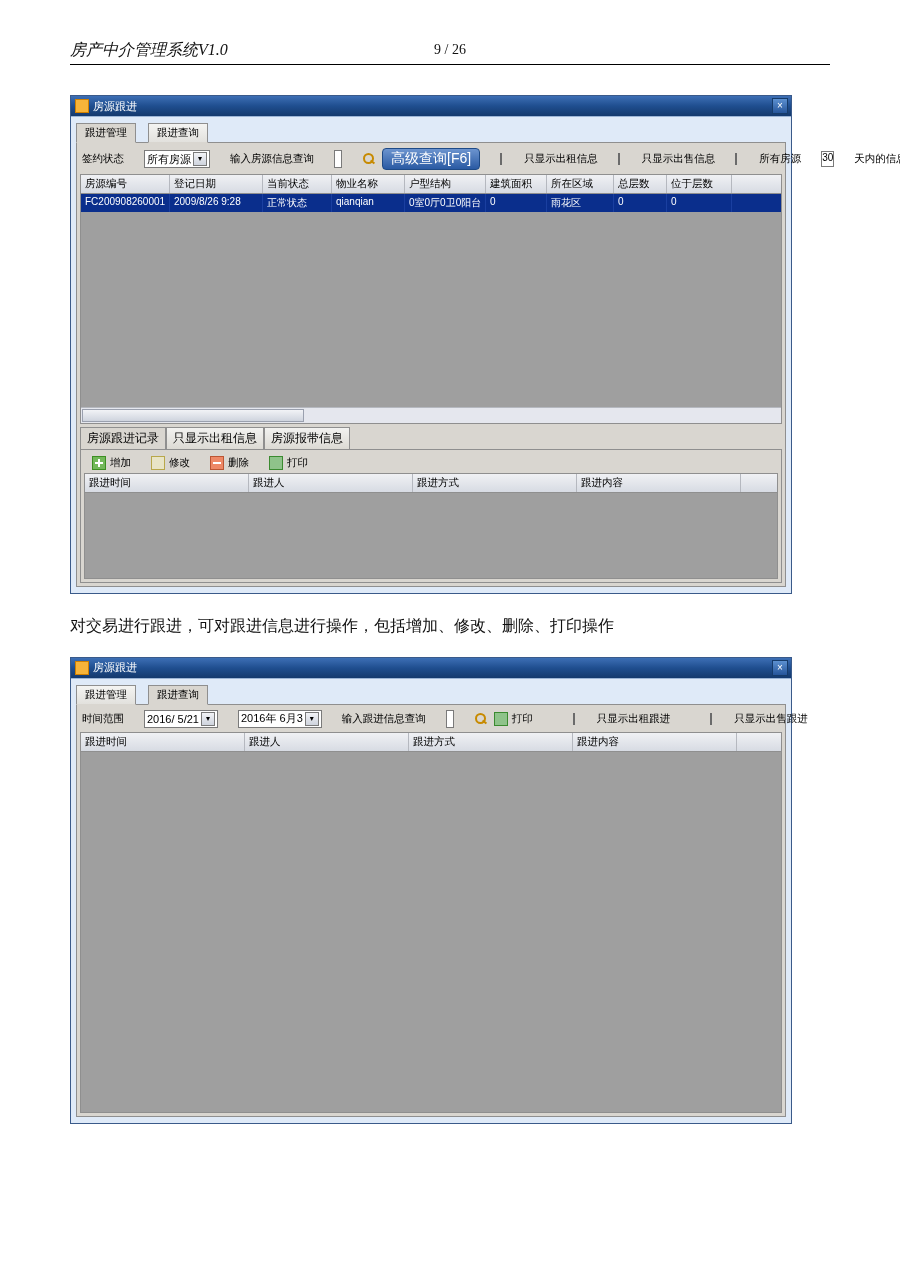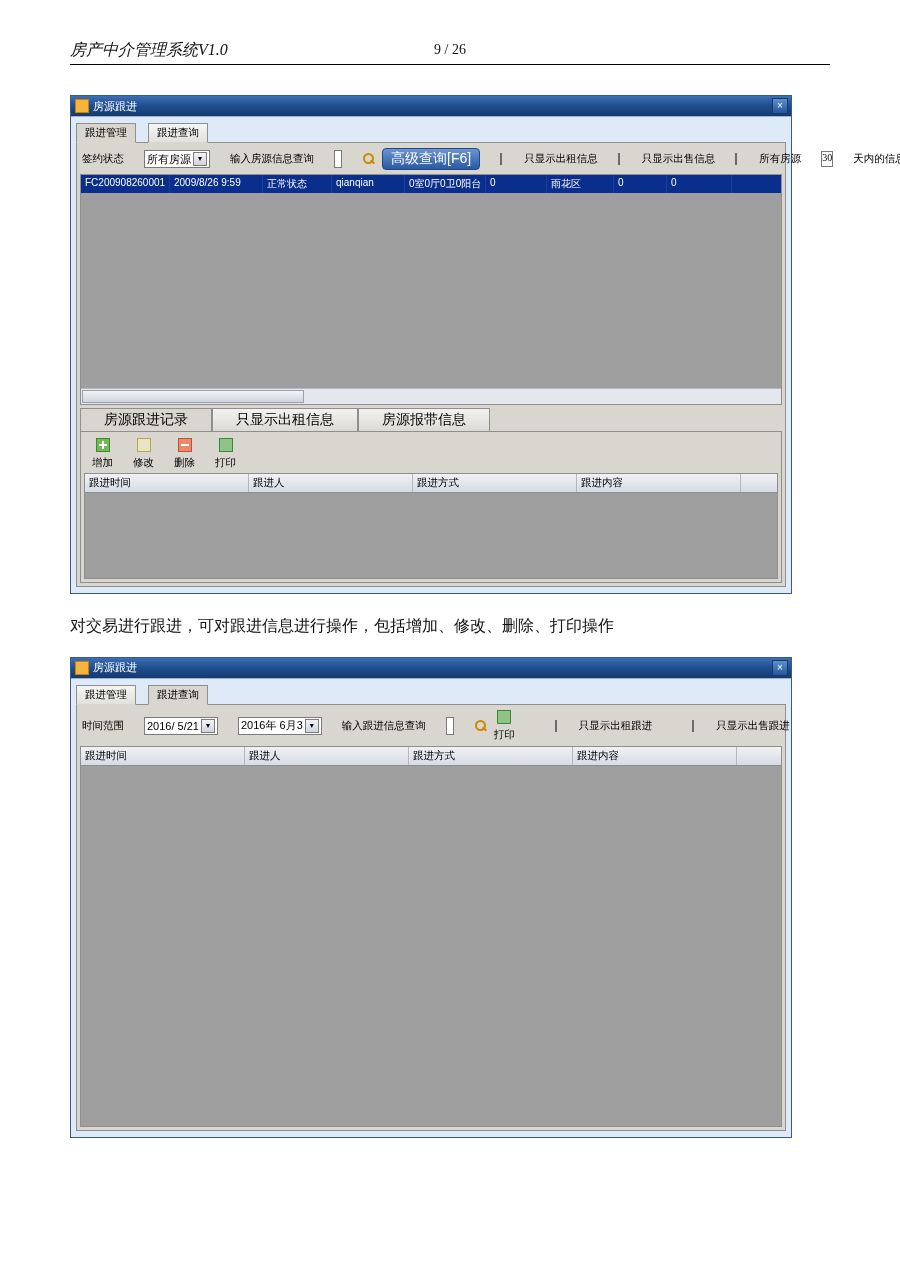--- a/index.html
+++ b/index.html
@@ -166,21 +166,20 @@
     margin-right: 2px;
   }
   .numbox {
     width: 20px; height: 14px;
     border: 1px solid #7a7a7a;
     background: #fff;
     display: inline-block;
     text-align: center;
     font-size: 10px;
     vertical-align: middle;
-    font-family: Liberation Serif, serif;
   }
 
   
   .grid {
     border: 1px solid #8f8f8f;
     background: #9f9f9f;
     position: relative;
   }
   .grid-head {
     display: flex;
@@ -223,42 +222,41 @@
     background: linear-gradient(#f2f3f6,#cfd4de);
     border: 1px solid #9aa0ae;
   }
 
   
   .subtabs { display: flex; margin-top: 3px; }
   .subtab {
     background: linear-gradient(#f2f2f0,#dcdad4);
     border: 1px solid #8f8f8f;
     border-bottom: none;
-    padding: 2px 23px;
-    font-size: 14px;
+    padding: 2px 6px;
+    font-size: 12px;
   }
   .subtab.active {
     background: #d9d6d0;
   }
   .subpanel {
     border: 1px solid #8f8f8f;
     background: #d9d6d0;
     padding: 3px;
   }
   .toolbar {
     display: flex;
     gap: 20px;
     padding: 3px 8px;
   }
   .tbtn {
     display: inline-flex;
     align-items: center;
     gap: 4px;
     font-size: 10.5px;
-    flex-direction: column;
   }
   .ticon {
     width: 12px; height: 12px;
     display: inline-block;
   }
   .ic-add { background: #73b85a; border: 1px solid #3d8e22; position: relative; }
   .ic-add::before, .ic-add::after { content:""; position:absolute; background:#fff; }
   .ic-add::before { left:5px; top:2px; width:2px; height:8px; }
   .ic-add::after  { left:2px; top:5px; width:8px; height:2px; }
   .ic-edit { background:#e8e4c6; border:1px solid #b8a74a; }
@@ -334,23 +332,34 @@
           <span class="lbl">只显示出租信息</span>
           <span class="chk"></span>
           <span class="lbl">只显示出售信息</span>
           <span class="chk"></span>
           <span class="lbl">所有房源</span>
           <span class="numbox">30</span>
           <span class="lbl">天内的信息</span>
         </div>
 
         <div class="grid">
+          <div class="grid-head" id="gh1">
+              <div class="gh" style="width: 80px;">房源编号</div>
+              <div class="gh" style="width: 84px;">登记日期</div>
+              <div class="gh" style="width: 60px;">当前状态</div>
+              <div class="gh" style="width: 64px;">物业名称</div>
+              <div class="gh" style="width: 72px;">户型结构</div>
+              <div class="gh" style="width: 52px;">建筑面积</div>
+              <div class="gh" style="width: 58px;">所在区域</div>
+              <div class="gh" style="width: 44px;">总层数</div>
+              <div class="gh" style="width: 56px;">位于层数</div>
+            </div>
           <div class="grid-row" id="gr1">
               <div class="gc" style="width: 80px;">FC200908260001</div>
-              <div class="gc" style="width: 84px;">2009/8/26  9:59</div>
+              <div class="gc" style="width: 84px;">2009/8/26  9:28</div>
               <div class="gc" style="width: 60px;">正常状态</div>
               <div class="gc" style="width: 64px;">qianqian</div>
               <div class="gc" style="width: 72px;">0室0厅0卫0阳台</div>
               <div class="gc" style="width: 52px;">0</div>
               <div class="gc" style="width: 58px;">雨花区</div>
               <div class="gc" style="width: 44px;">0</div>
               <div class="gc" style="width: 56px;">0</div>
             </div>
           <div class="grid-body"></div>
           <div class="grid-hscroll">

